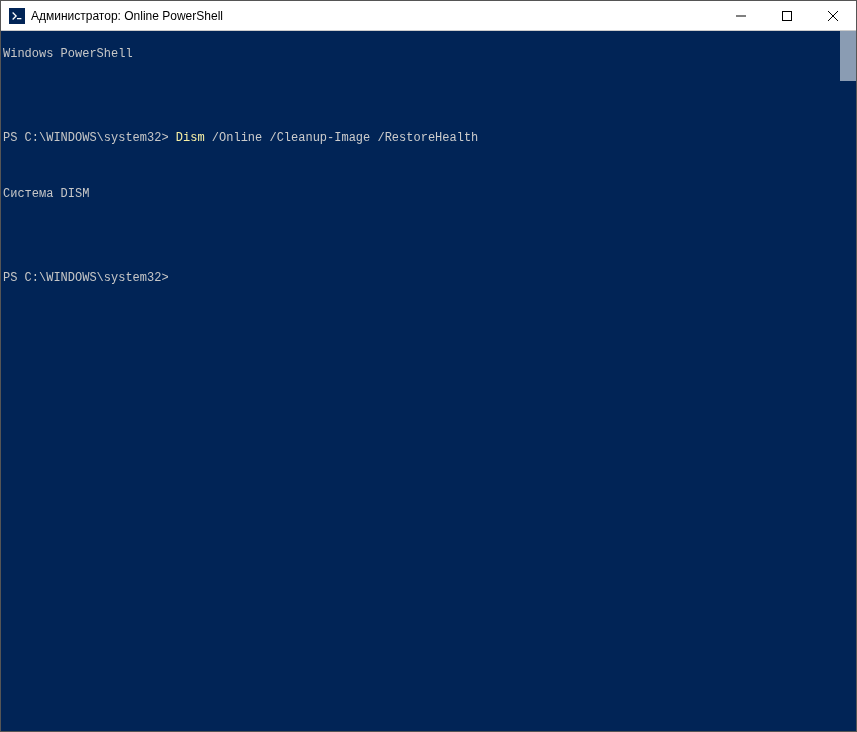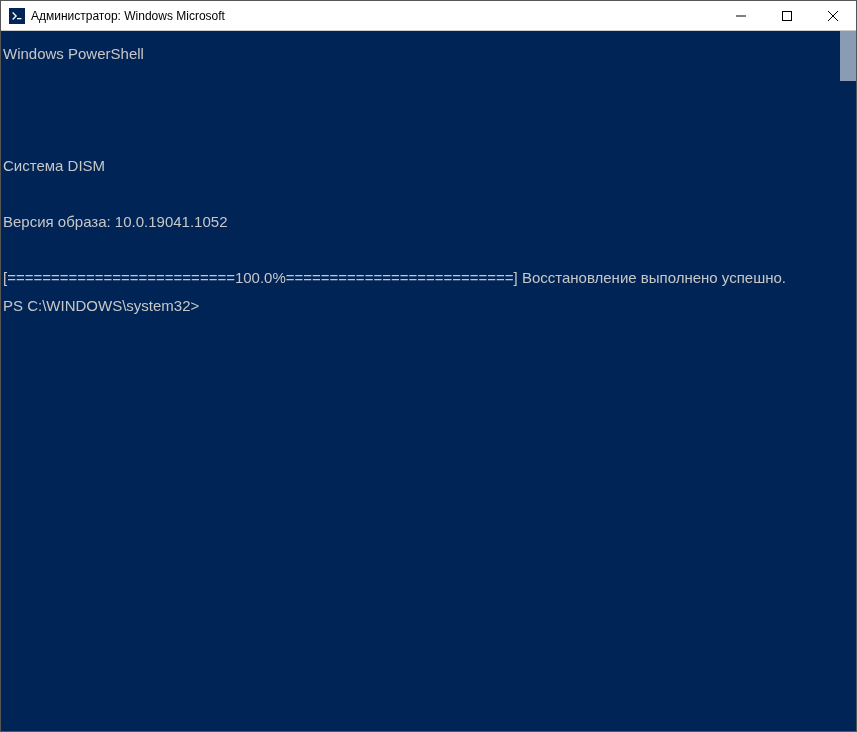--- a/index.html
+++ b/index.html
@@ -66,22 +66,22 @@
     }
     .terminal-wrap {
       flex: 1;
       display: flex;
       background: #012456;
       overflow: hidden;
     }
     .terminal {
       flex: 1;
       padding: 2px 2px;
-      font-family: Liberation Sans, sans-serif;
-      font-size: 15px;
+      font-family: Liberation Mono, monospace;
+      font-size: 12px;
       line-height: 14px;
       color: #c7c7c7;
       white-space: pre;
       overflow: hidden;
     }
     .scrollbar {
       width: 16px;
       background: #012456;
       display: flex;
       flex-direction: column;
@@ -120,21 +120,21 @@
 
 <div class="window">
   <div class="titlebar">
     <div class="titlebar-icon">
       <svg viewBox="0 0 16 16">
         <rect x="0" y="0" width="16" height="16" fill="#012456"></rect>
         <path d="M3 4 L7 8 L3 12" stroke="#ffffff" stroke-width="1.5" fill="none"></path>
         <path d="M8 11 L13 11" stroke="#ffffff" stroke-width="1.5"></path>
       </svg>
     </div>
-    <div class="titlebar-title">Администратор: Windows Microsoft</div>
+    <div class="titlebar-title">Администратор: Online PowerShell</div>
     <div class="titlebar-spacer"></div>
     <div class="titlebar-buttons">
       <div class="titlebar-btn">
         <svg width="10" height="10" viewBox="0 0 10 10">
             <path d="M0 5 L10 5" stroke="#000" stroke-width="1"></path>
           </svg>
       </div>
       <div class="titlebar-btn">
         <svg width="10" height="10" viewBox="0 0 10 10">
             <rect x="0.5" y="0.5" width="9" height="9" stroke="#000" stroke-width="1" fill="none"></rect>
@@ -146,26 +146,25 @@
           </svg>
       </div>
     </div>
   </div>
 
   <div class="terminal-wrap">
     <div class="terminal">
 <span class="line">Windows PowerShell</span>
 <div class="blank"></div>
 <div class="blank"></div>
+<span class="line"><span class="prompt-path">PS C:\WINDOWS\system32&gt; </span><span class="cmd-yellow">Dism</span><span class="cmd-gray"> /Online /Cleanup-Image /RestoreHealth</span></span>
 <div class="blank"></div>
 <span class="line">Cистема DISM</span>
 <div class="blank"></div>
-<span class="line">Версия образа: 10.0.19041.1052</span>
 <div class="blank"></div>
-<span class="line">[==========================100.0%==========================] Восстановление выполнено успешно.</span>
 <span class="line"><span class="prompt-path">PS C:\WINDOWS\system32&gt;</span></span>
     </div>
     <div class="scrollbar">
       <div class="scrollbar-track">
         <div class="scrollbar-thumb"></div>
       </div>
     </div>
   </div>
 </div>
 

